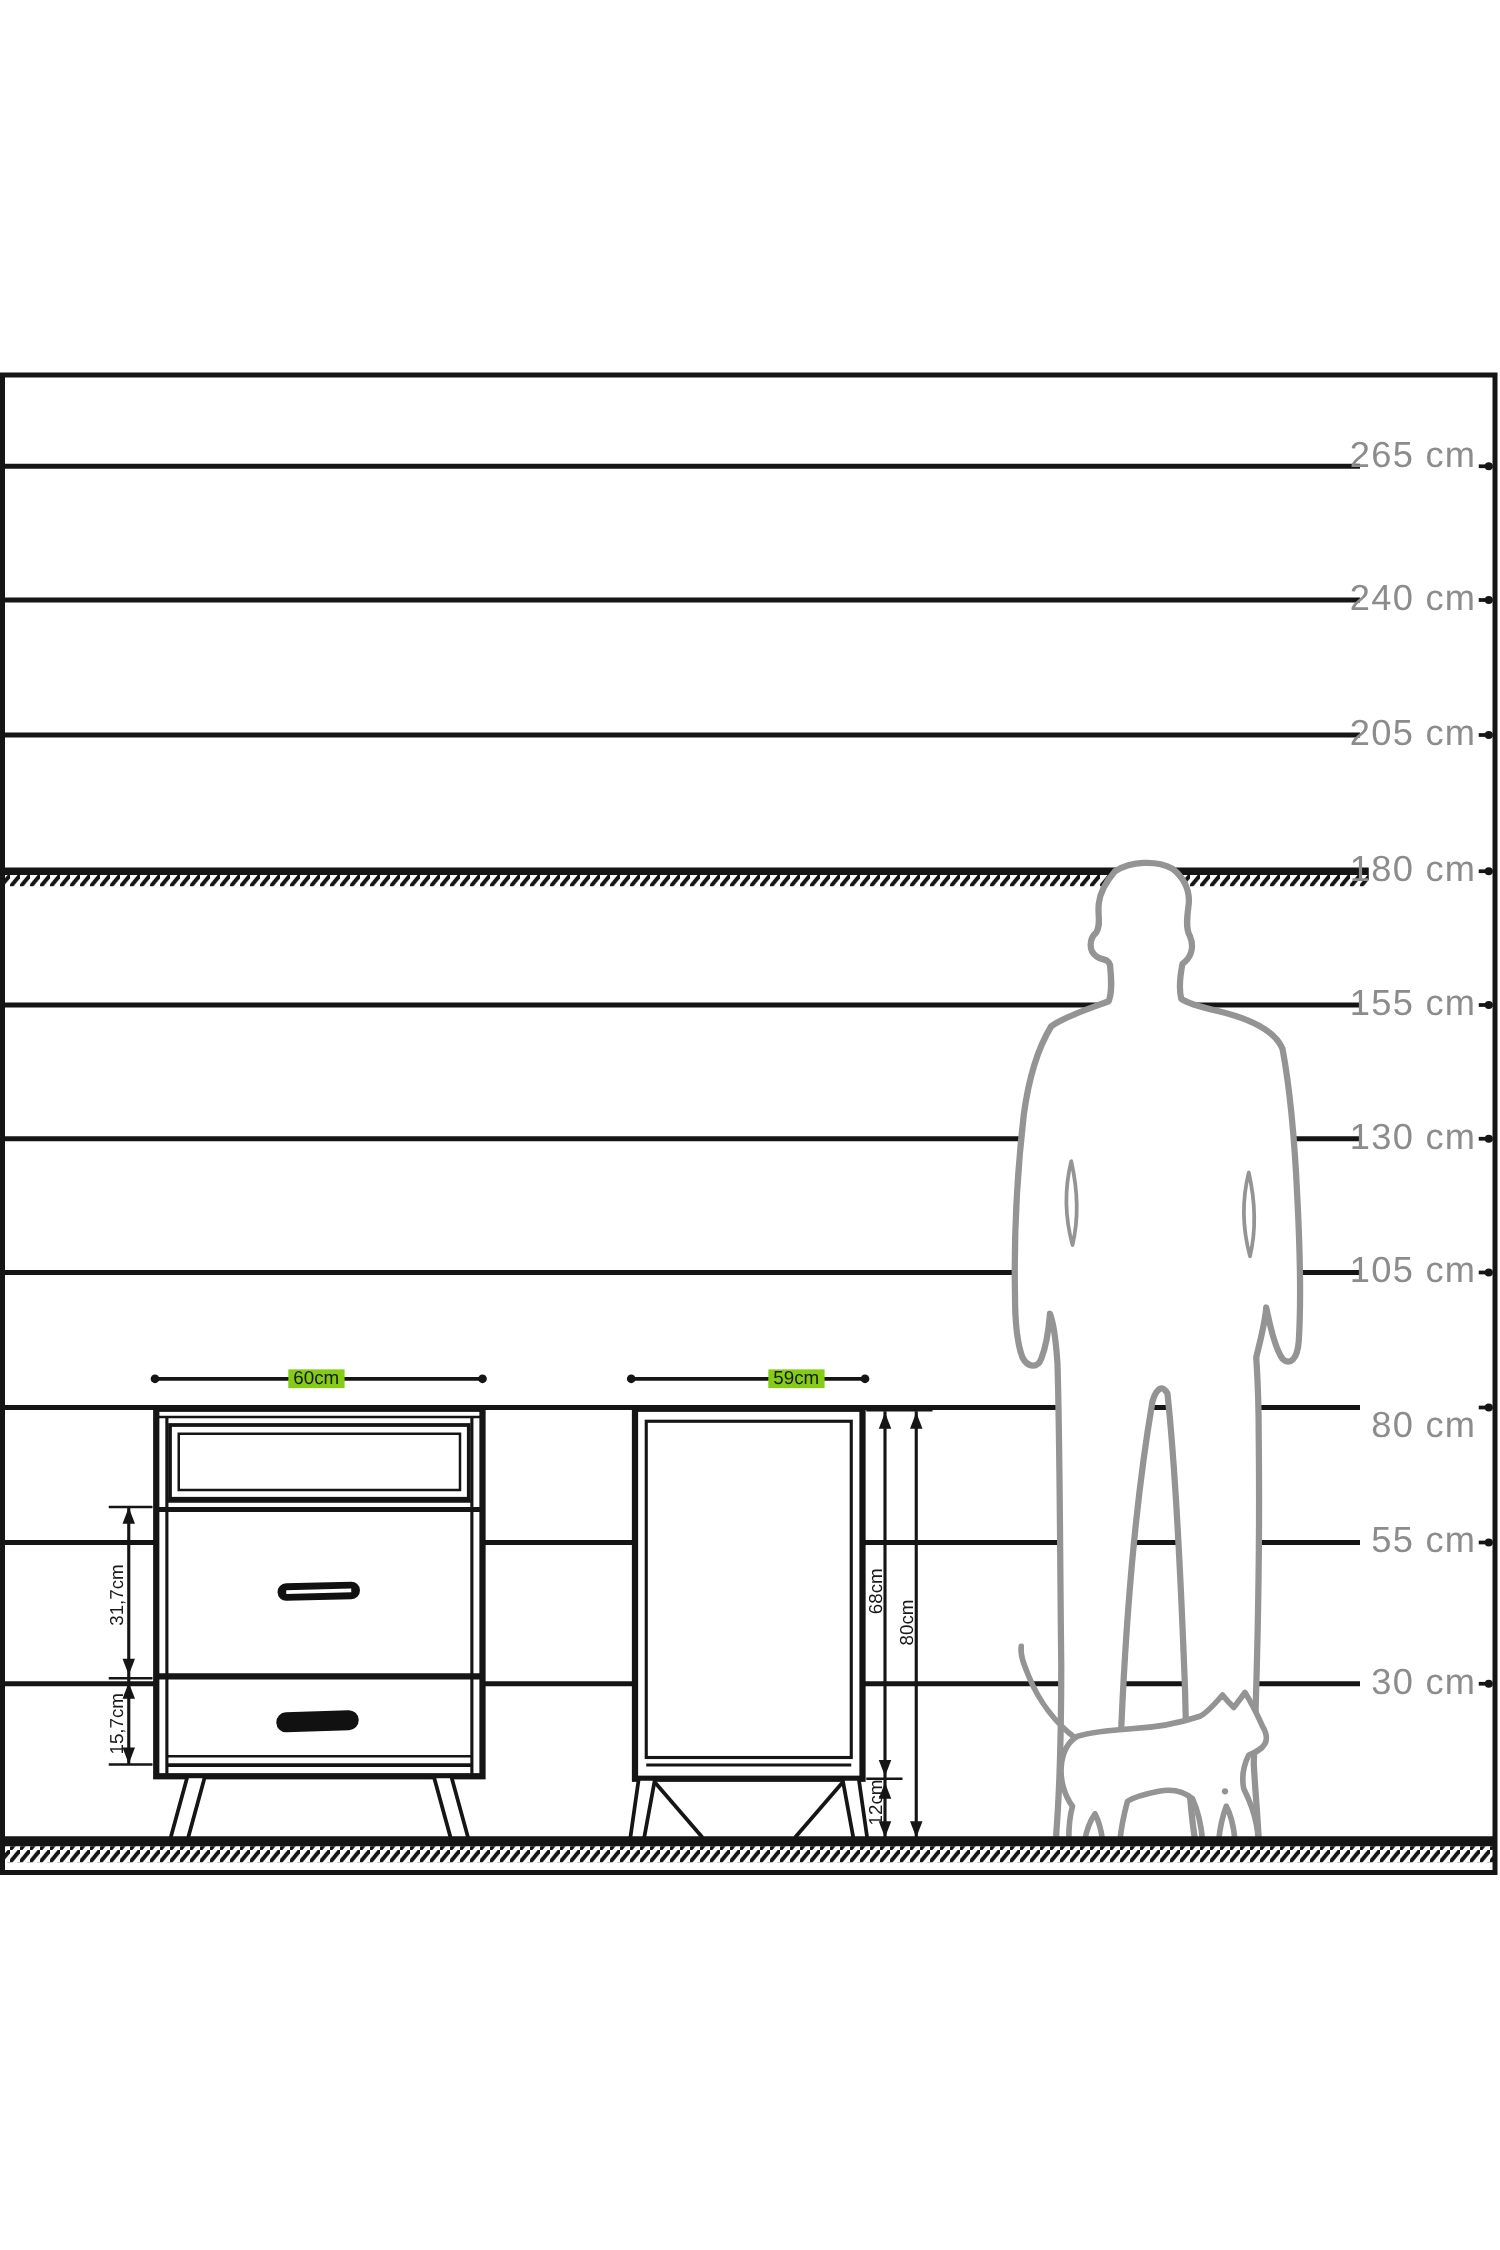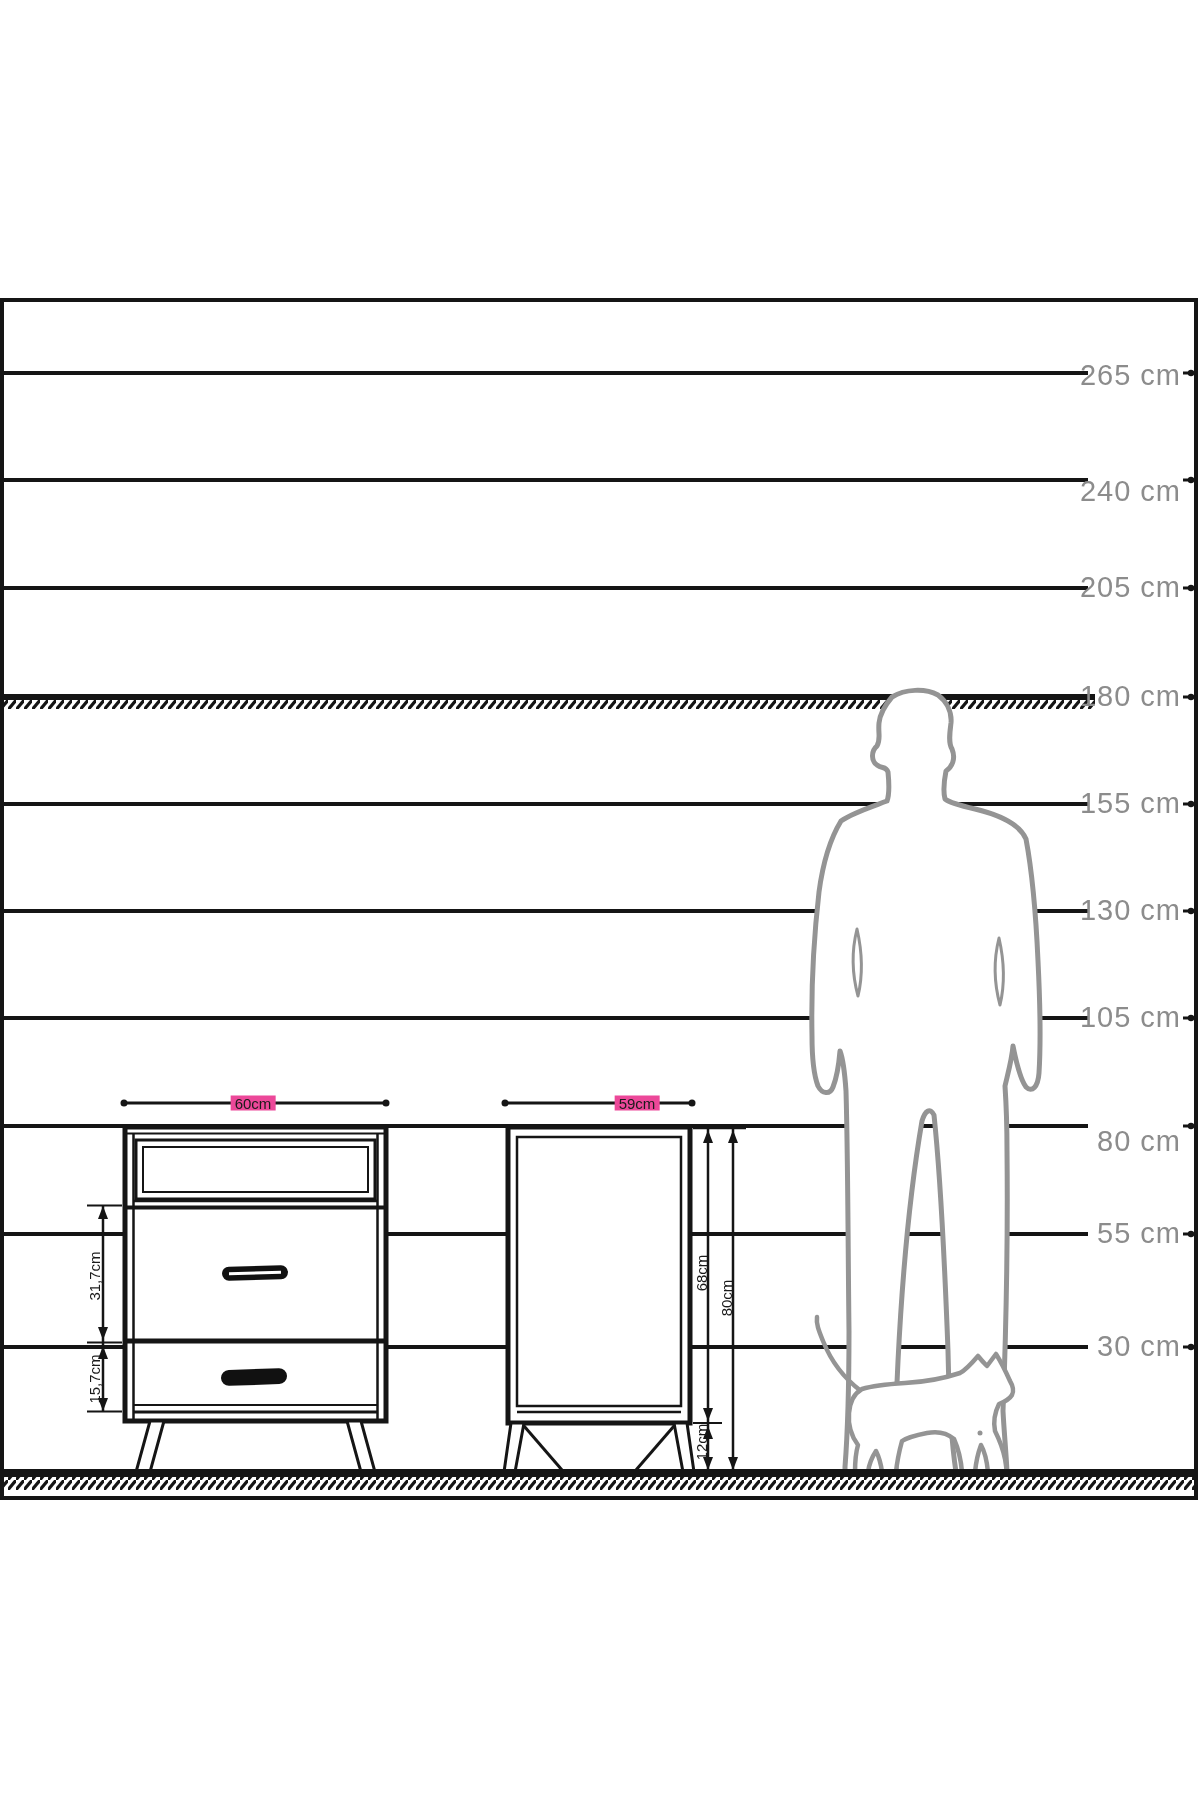--- a/index.html
+++ b/index.html
@@ -2,21 +2,21 @@
 <html><head>
 <meta charset="utf-8">
 <style>
   html,body{margin:0;padding:0;background:#ffffff;}
   .stage{position:relative;width:1200px;height:1800px;background:#fff;overflow:hidden;
          font-family:"Liberation Sans", sans-serif;}
   .stage svg{position:absolute;left:0;top:0;}
   .scale-label{position:absolute;right:19px;transform:translateY(-52%);
                color:#8c8c8c;font-size:29px;line-height:1;letter-spacing:1px;white-space:nowrap;}
   .dim-label{position:absolute;transform:translate(-50%,-50%);color:#1a1a1a;
-             font-size:15px;line-height:1;background:#ec4899;padding:0 4px;white-space:nowrap;}
+             font-size:15px;line-height:1;background:#84cc16;padding:0 4px;white-space:nowrap;}
   .dim-label.vert{transform:translate(-50%,-50%) rotate(-90deg);background:transparent;padding:0;}
 </style>
 </head>
 <body>
 
 <div class="stage">
 
   <svg width="1200" height="1800" viewBox="0 0 1200 1800">
     <defs>
       <pattern id="hatch" width="8" height="10" patternUnits="userSpaceOnUse">
@@ -172,22 +172,22 @@
   </svg>
 
   <div id="label-layer">
     <div class="dim-label" style="left:253px;top:1103px;">60cm</div>
     <div class="dim-label" style="left:597px;top:1103px;margin-left:40px;">59cm</div>
     <div class="dim-label vert" style="left:94px;top:1276px;">31,7cm</div>
     <div class="dim-label vert" style="left:94px;top:1379px;">15,7cm</div>
     <div class="dim-label vert" style="left:701px;top:1273px;">68cm</div>
     <div class="dim-label vert" style="left:701px;top:1442px;">12cm</div>
     <div class="dim-label vert" style="left:726px;top:1298px;">80cm</div>
-  <div class="scale-label" style="top: 376px;">265 cm</div>
-      <div class="scale-label" style="top: 492px;">240 cm</div>
+  <div class="scale-label" style="top: 366px;">265 cm</div>
+      <div class="scale-label" style="top: 480px;">240 cm</div>
       <div class="scale-label" style="top: 588px;">205 cm</div>
       <div class="scale-label" style="top: 697px;">180 cm</div>
       <div class="scale-label" style="top: 804px;">155 cm</div>
       <div class="scale-label" style="top: 911px;">130 cm</div>
       <div class="scale-label" style="top: 1018px;">105 cm</div>
       <div class="scale-label" style="top: 1126px; margin-top: 16px;">80 cm</div>
       <div class="scale-label" style="top: 1234px;">55 cm</div>
       <div class="scale-label" style="top: 1347px;">30 cm</div>
     </div>
 </div>

